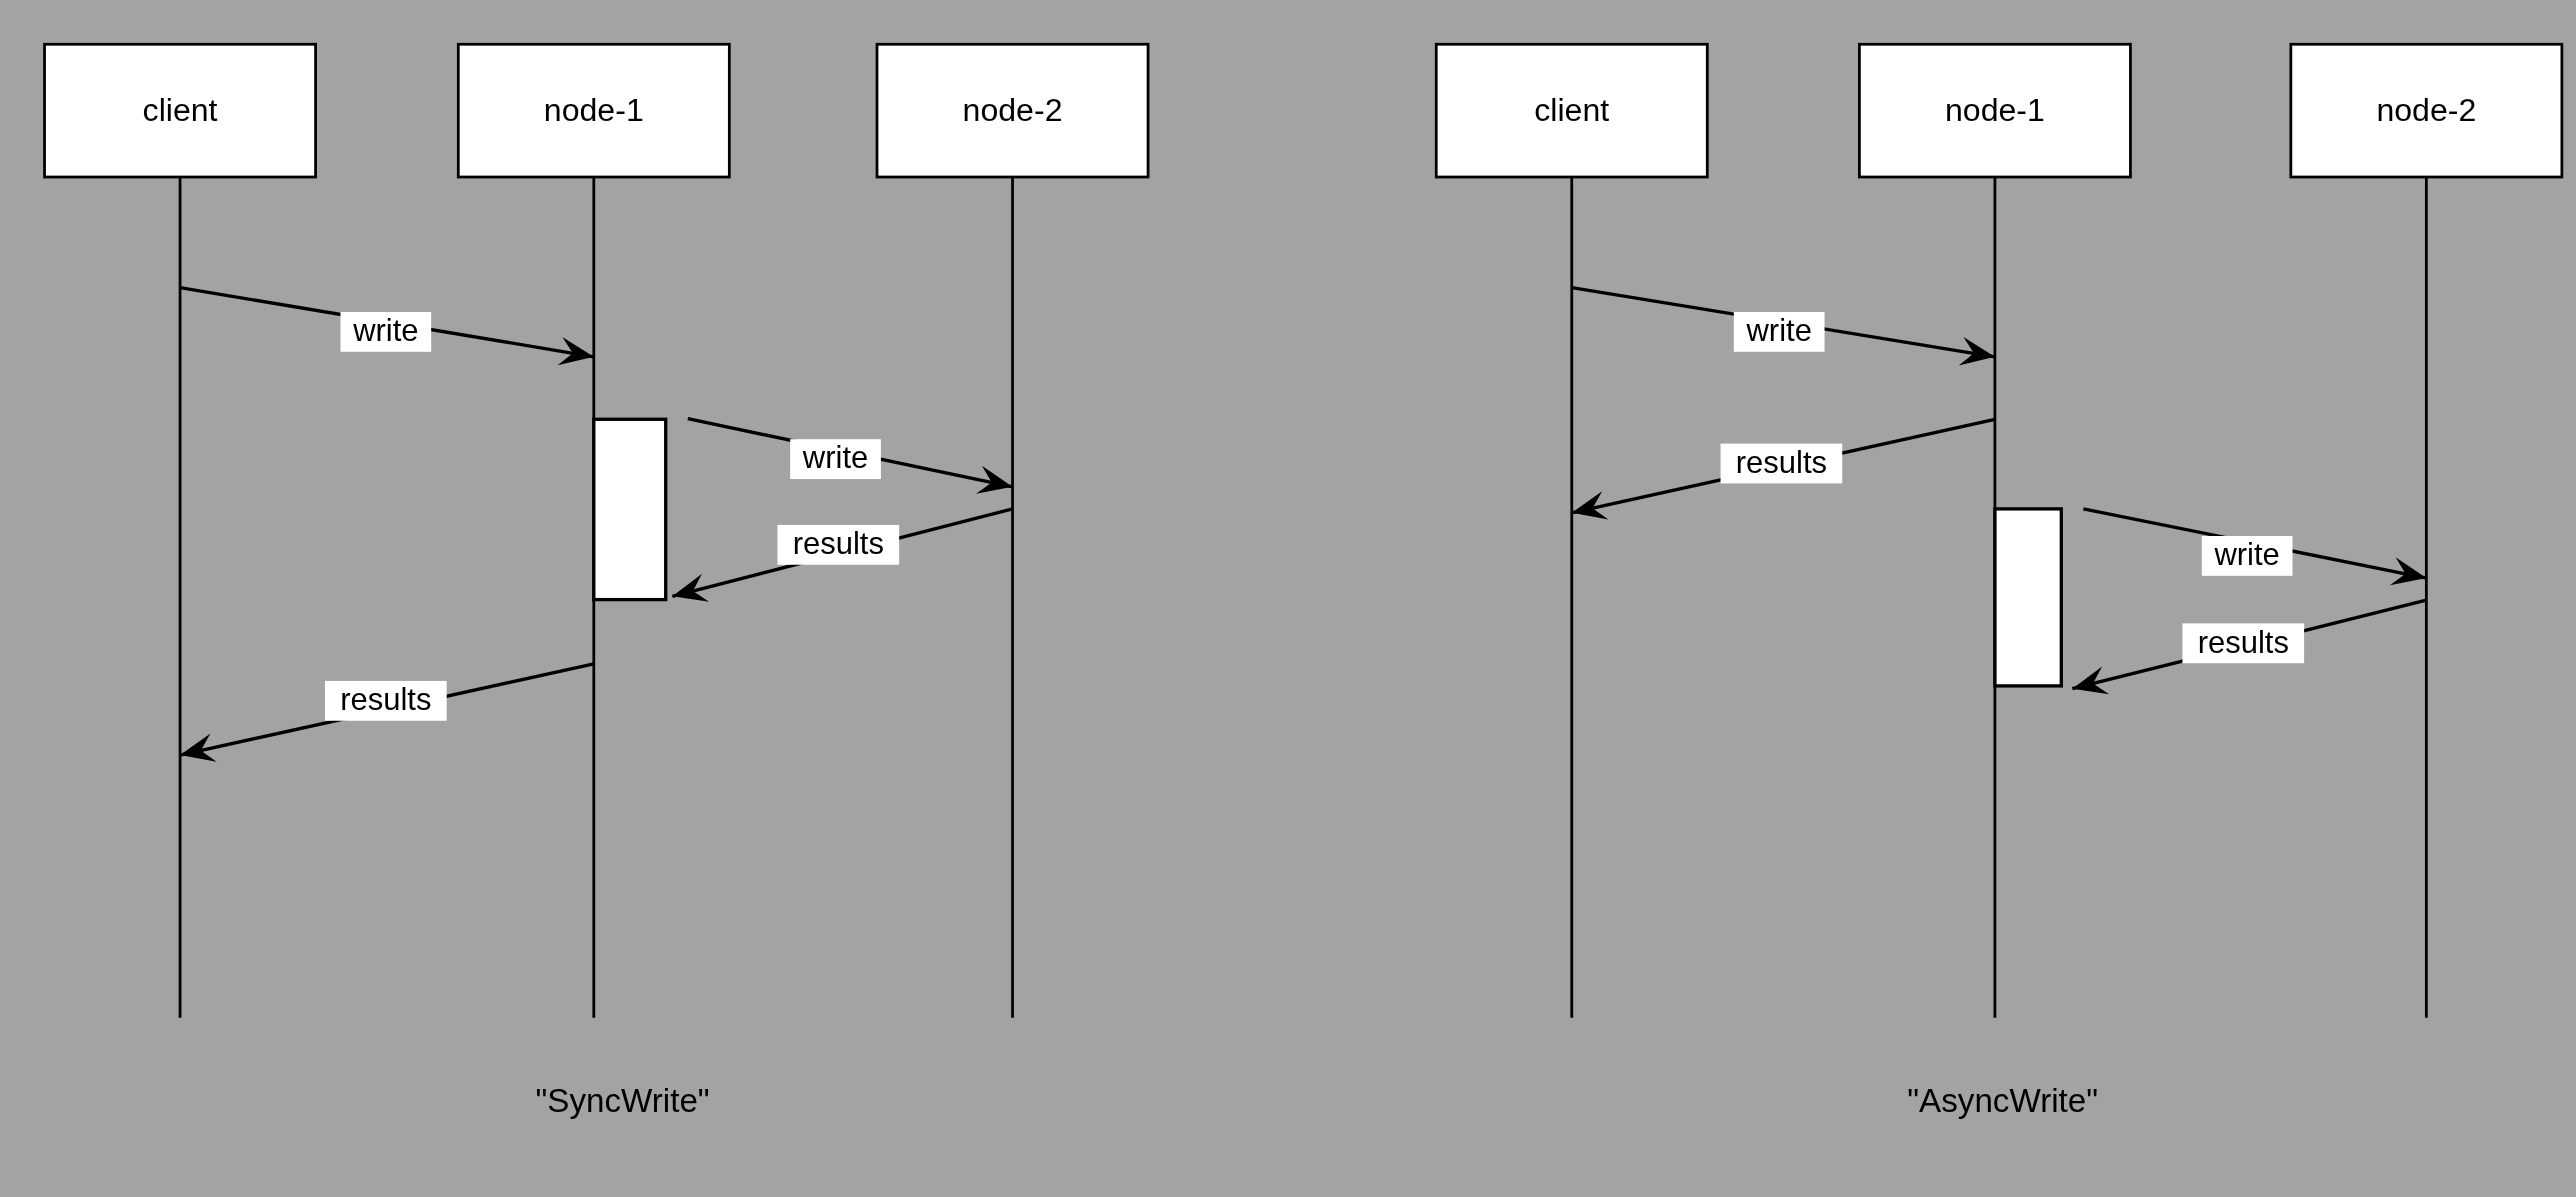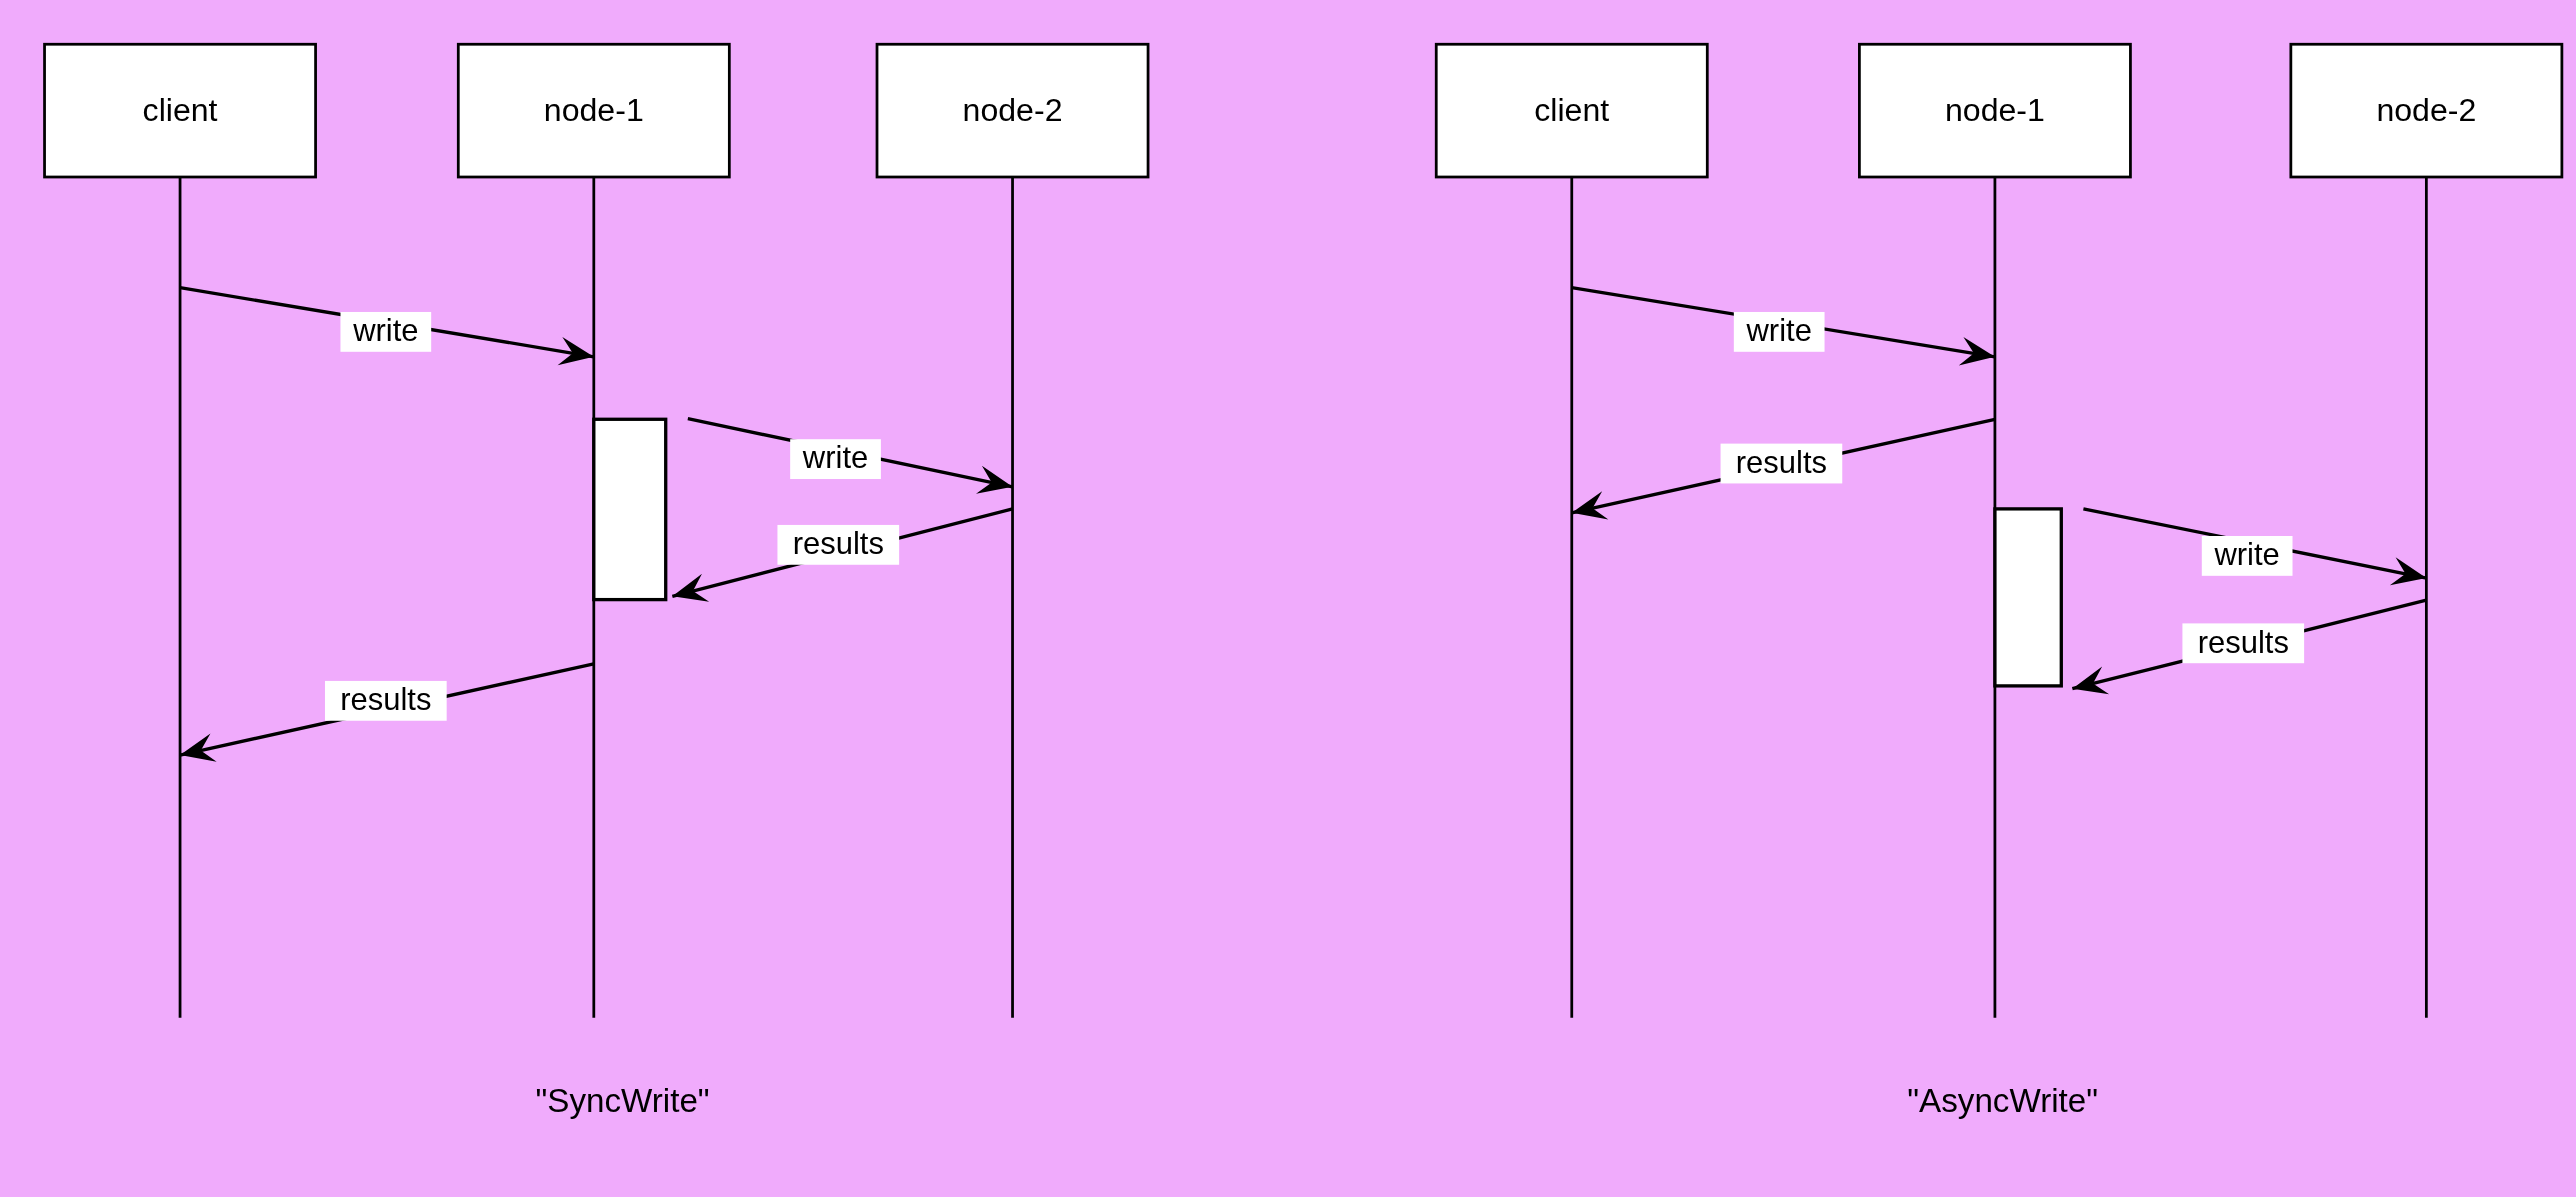--- a/index.html
+++ b/index.html
@@ -10,21 +10,21 @@
   body {
     width: 2576px;
     height: 1197px;
     font-family: "Liberation Sans", sans-serif;
     overflow: hidden;
   }
   #stage {
     position: relative;
     width: 2576px;
     height: 1197px;
-    background: #f0abfc;
+    background: #a3a3a3;
   }
   svg.diagram-canvas {
     position: absolute;
     left: 0;
     top: 0;
     width: 2576px;
     height: 1197px;
     display: block;
   }
   .participant-box {

